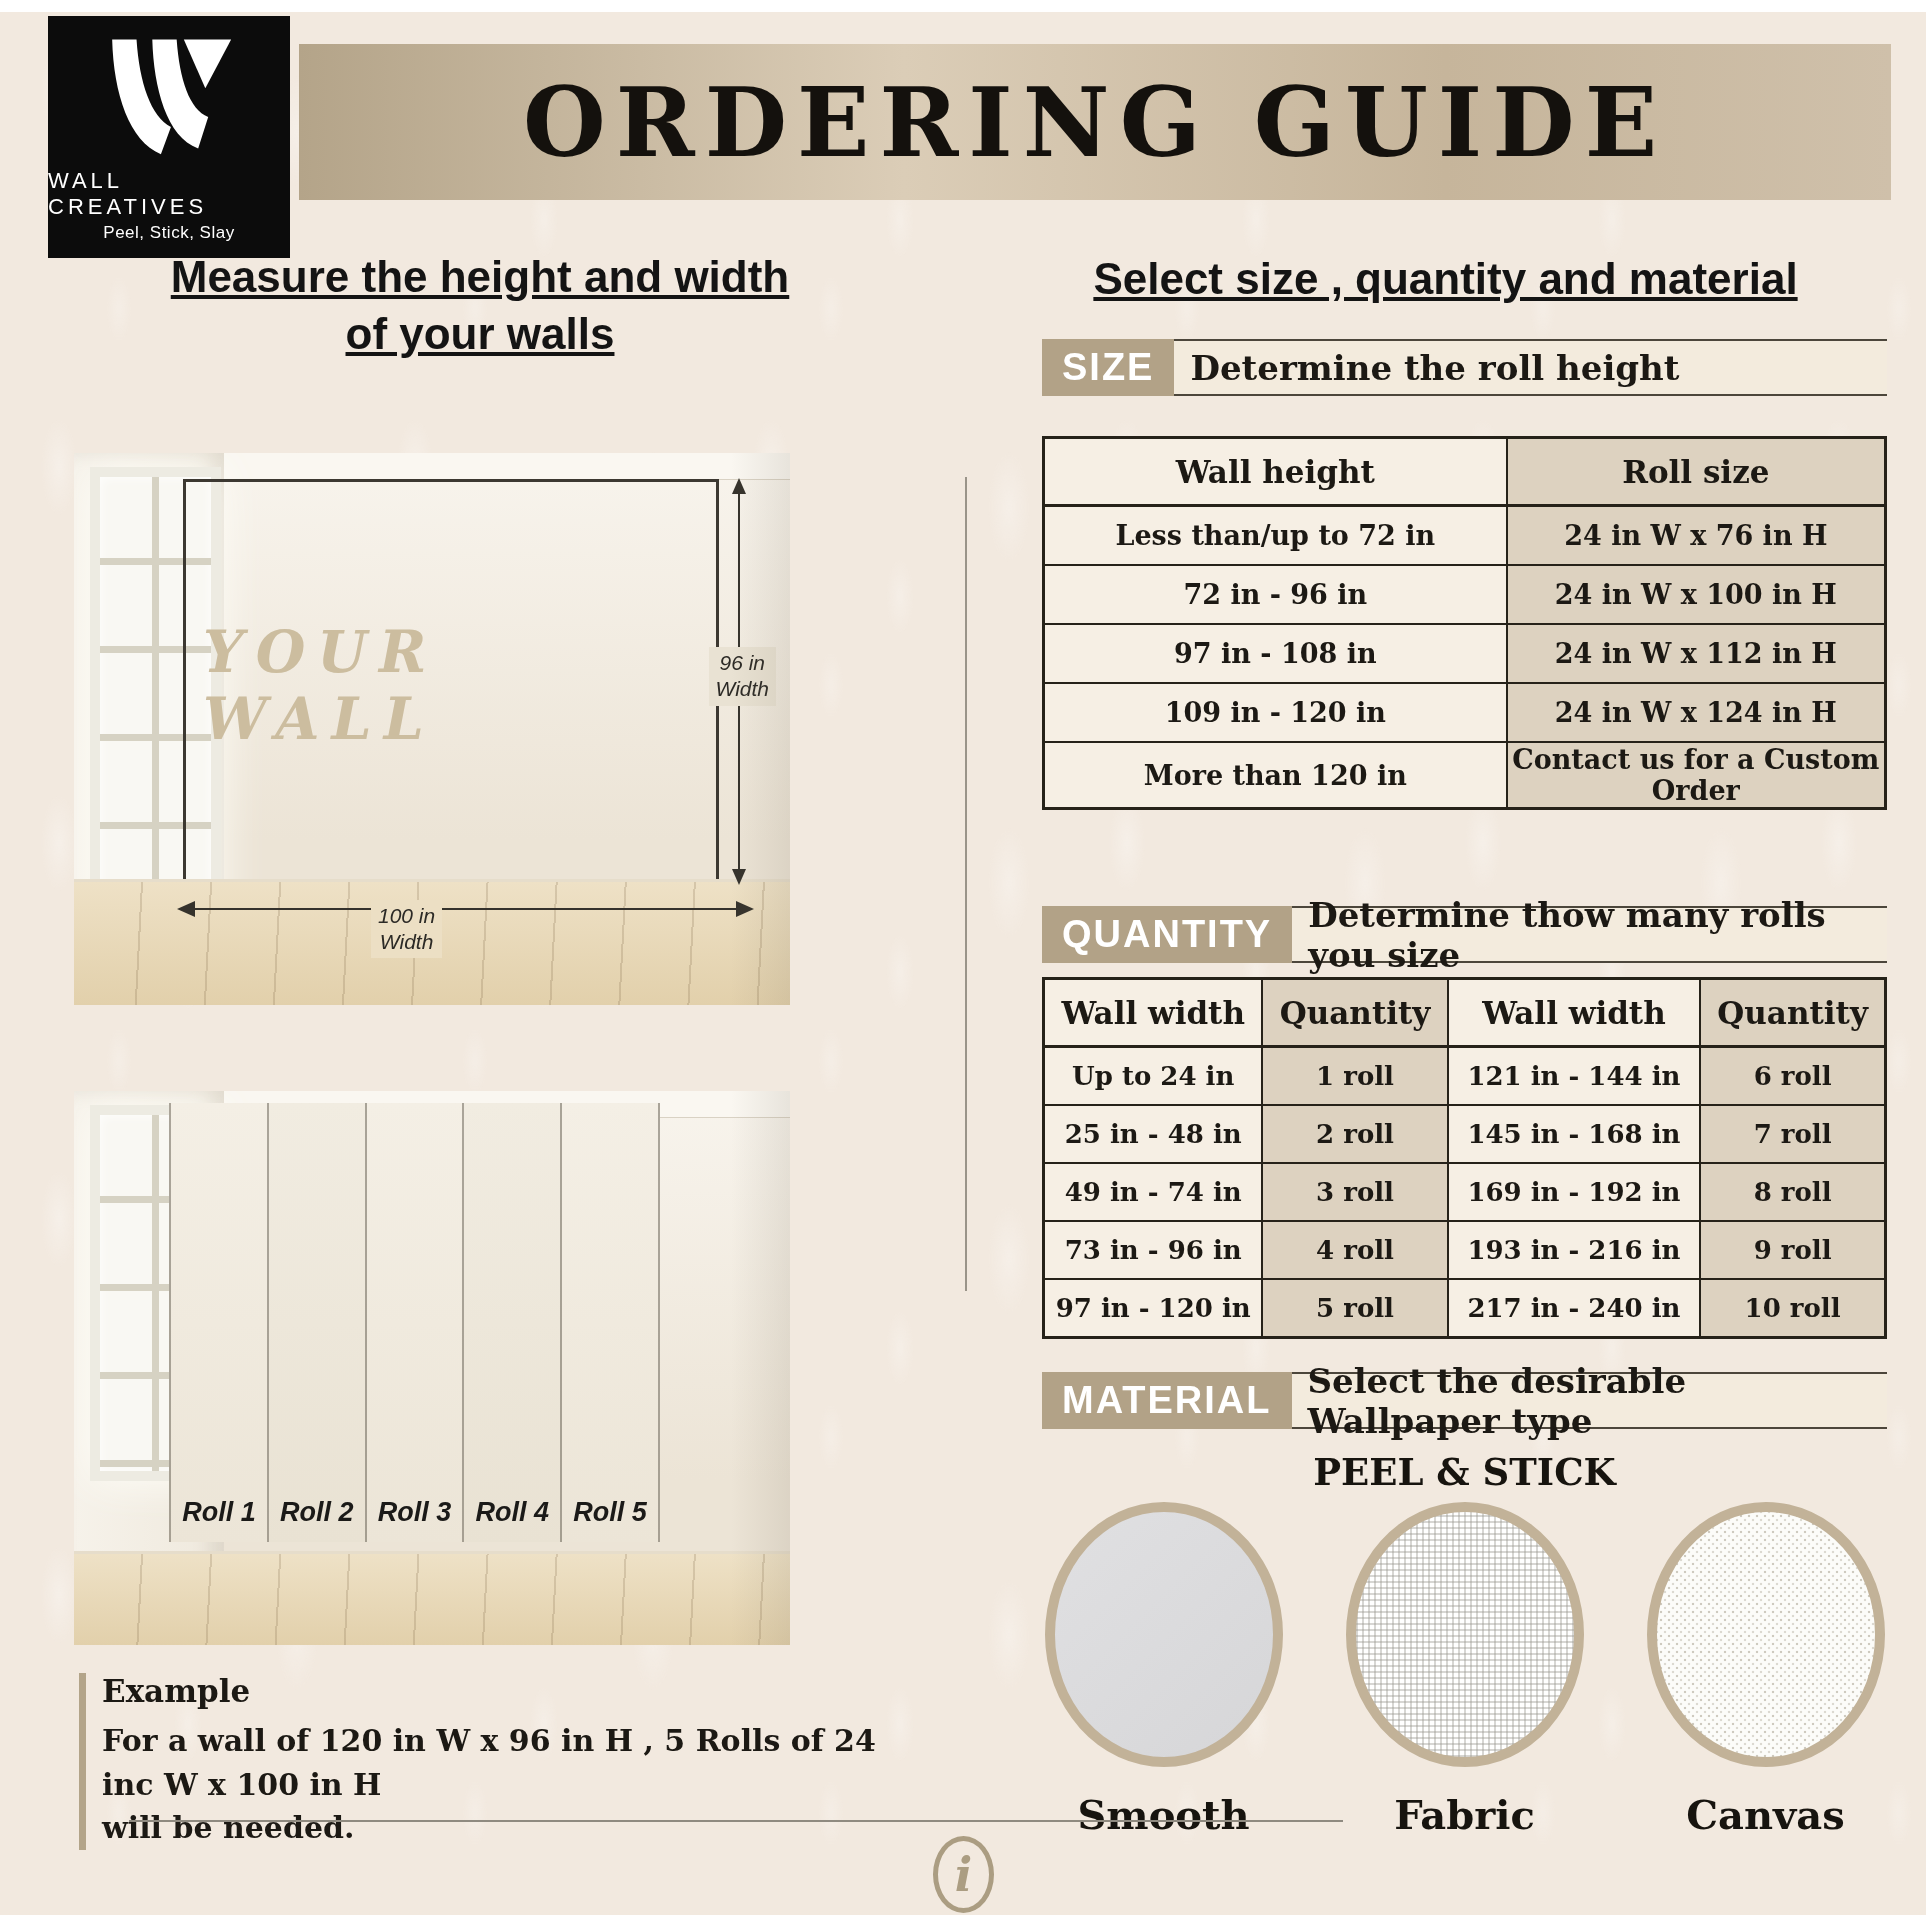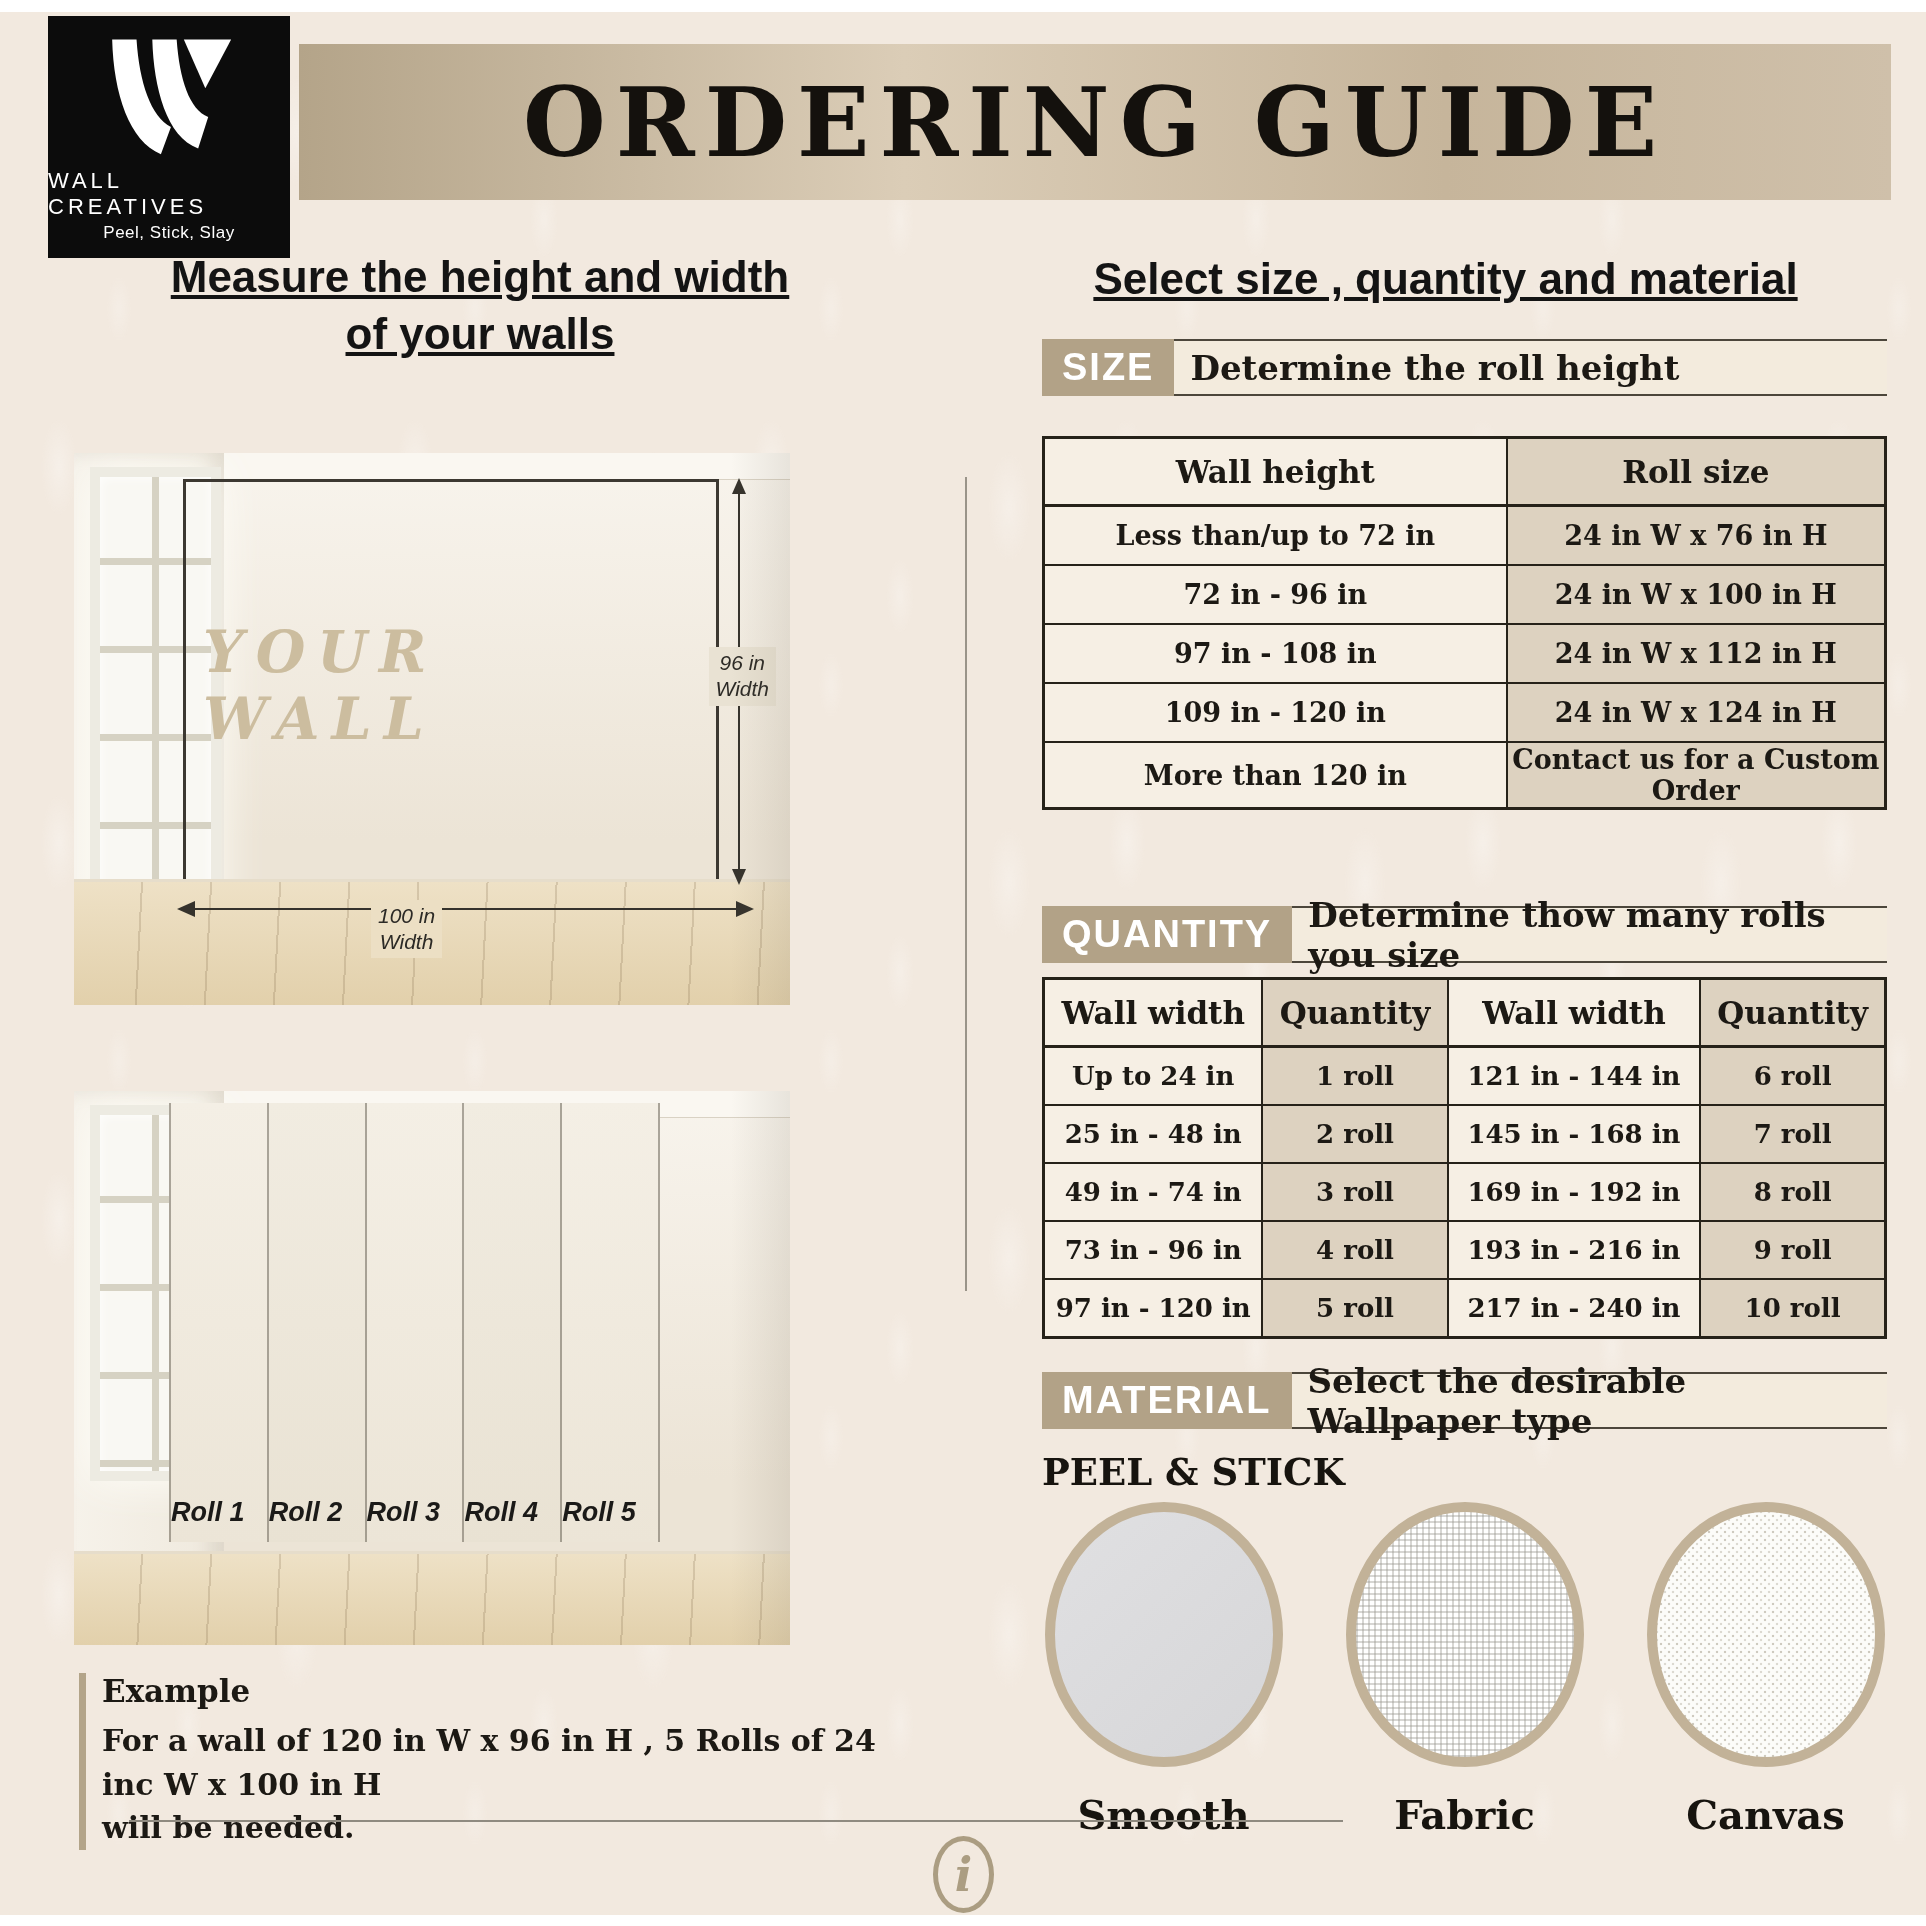--- a/index.html
+++ b/index.html
@@ -56,21 +56,21 @@
   .arrow-h::before{content:"";position:absolute;left:-4px;top:-7px;border:8px solid transparent;border-right:18px solid #35322c;transform:translateX(-14px);}
   .arrow-h::after{content:"";position:absolute;right:-4px;top:-7px;border:8px solid transparent;border-left:18px solid #35322c;transform:translateX(14px);}
   .dim-label{position:absolute;font-size:21px;line-height:1.25;color:#2c2a26;text-align:center;padding:3px 7px;}
   .dim-height{right:14px;top:194px;background:#e9e2d3;}
   .dim-width{left:297px;bottom:47px;background:#ecdfc4;}
   
   .panels{position:absolute;left:95px;top:12px;width:491px;height:439px;display:flex;box-shadow:inset 0 16px 22px rgba(140,130,110,.22);}
   .panel{flex:1;position:relative;border-right:2px solid rgba(95,90,78,.5);background:linear-gradient(180deg,#f4efe5,#ece5d7);}
   .panel:first-child{border-left:2px solid rgba(95,90,78,.5);}
   .panel:nth-child(even){background:linear-gradient(180deg,#f1ece1,#e9e2d3);}
-  .panel-label{position:absolute;left:0;right:0;bottom:14px;text-align:left;font-weight:bold;font-size:27px;color:#1b1a18;}
+  .panel-label{position:absolute;left:0;right:0;bottom:14px;text-align:center;font-weight:bold;font-size:27px;color:#1b1a18;}
   .roll-arrow{position:absolute;left:95px;top:458px;width:98px;display:flex;align-items:center;color:#2c2a26;}
   .roll-arrow .tri-l{border:6px solid transparent;border-right:11px solid #2c2a26;}
   .roll-arrow .tri-r{border:6px solid transparent;border-left:11px solid #2c2a26;}
   .roll-arrow .seg{flex:1;height:2px;background:#2c2a26;}
   .roll-arrow .txt{font-size:16px;padding:0 3px;white-space:nowrap;}
   
   .example{position:absolute;left:79px;top:1661px;width:832px;border-left:7px solid #b3a489;padding-left:16px;
     font-family:"DejaVu Serif", serif;font-weight:bold;color:#1c1914;}
   .example .ex-title{font-size:31px;margin-bottom:10px;}
   .example .ex-line{font-size:30px;line-height:1.45;}
@@ -88,21 +88,21 @@
   table.size-table{top:424px;padding-left:42px;}
   table.qty-table{top:965px;}
   table.data th, table.data td{border:2px solid #262219;text-align:center;font-family:"DejaVu Serif", serif;color:#1c1914;}
   table.data th{font-size:31px;font-weight:bold;height:63px;border-bottom:3px solid #262219;}
   table.size-table td{font-size:27px;font-weight:bold;height:55px;}
   table.qty-table td{font-size:26px;font-weight:bold;height:54px;}
   .cream{background:#f6efe4;}
   .tan{background:#ddd2c0;}
   .size-table col.c1{width:55%;} .size-table col.c2{width:45%;}
   .qty-table col.q1{width:26%;} .qty-table col.q2{width:22%;} .qty-table col.q3{width:30%;} .qty-table col.q4{width:22%;}
-  .peel-stick{position:absolute;left:1042px;right:40px;top:1438px;text-align:left;
+  .peel-stick{position:absolute;left:1042px;right:40px;top:1438px;text-align:center;
     font-family:"DejaVu Serif", serif;font-weight:bold;font-size:37px;color:#17140f;}
   .materials{position:absolute;left:1022px;right:20px;top:1490px;display:flex;justify-content:space-between;}
   .material-item{width:283px;display:flex;flex-direction:column;align-items:center;}
   .swatch{width:238px;height:265px;border-radius:50%;border:10px solid #c2b298;box-sizing:border-box;}
   .swatch-smooth{background:linear-gradient(135deg,#e0e0e2,#d6d6d8);}
   .swatch-fabric{background-color:#ffffff;
     background-image:repeating-linear-gradient(0deg,rgba(150,148,140,.38) 0 2px,transparent 2px 6px),
                      repeating-linear-gradient(90deg,rgba(150,148,140,.38) 0 2px,transparent 2px 6px);}
   .swatch-canvas{background-color:#fcfcf9;
     background-image:radial-gradient(rgba(160,152,134,.5) 1.3px,transparent 1.6px),

